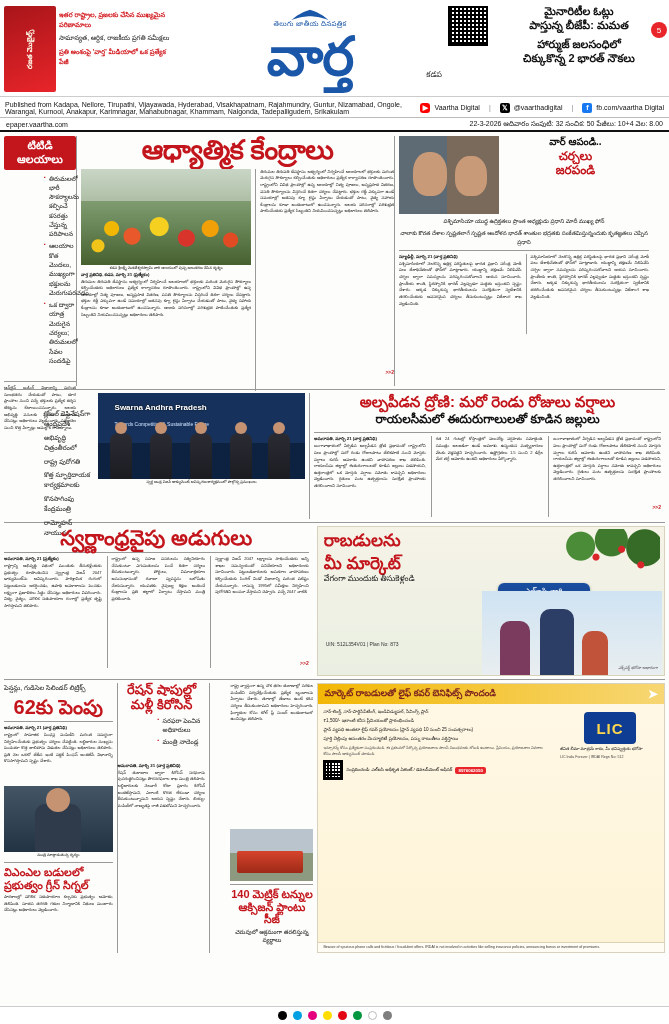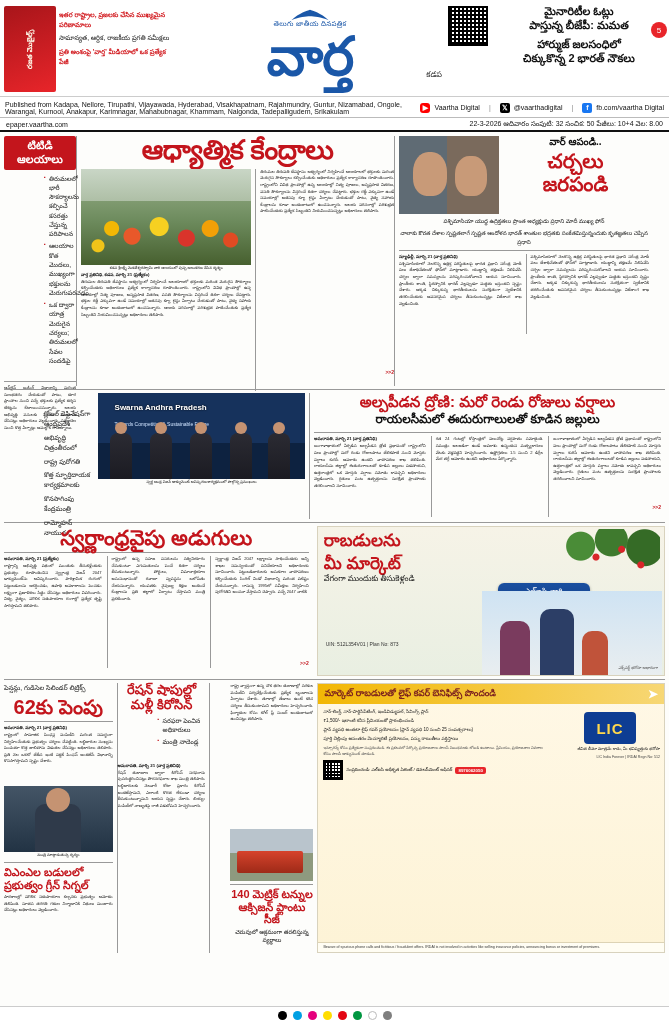--- a/index.html
+++ b/index.html
@@ -204,21 +204,21 @@
   .r1c3-photo { height: 78px; width: 100%; position: relative; }
   .faces {
     position: absolute; inset: 0;
     background: linear-gradient(90deg,#5f6b74 0 48%, #7a6a5c 48% 100%);
   }
   .face {
     position: absolute; border-radius: 45% 45% 40% 40%;
     background: #c89a78;
   }
   .r1c3-head {
-    font-size: 20px; color: #c3151c; font-weight: bold;
+    font-size: 12px; color: #c3151c; font-weight: bold;
     text-align: center; line-height: 1.15;
   }
   .r1c3-sub {
     font-size: 5.6px; color: #111; text-align: center;
     line-height: 1.6; margin-top: 3px;
   }
 
   
   .row2 { display: flex; gap: 4px; margin-top: 3px; height: 126px; }
   .r2-c1 { width: 90px; }
@@ -357,21 +357,21 @@
   .lic-bar {
     background: linear-gradient(90deg,#f2b705,#f7d774);
     color: #7a1f1f; font-size: 9px; font-weight: bold;
     padding: 3px 6px; display: flex; align-items: center; gap: 4px;
   }
   .lic-arrow {
     margin-left: auto; color: #fff; font-size: 12px;
   }
   .lic-body { display: flex; height: calc(100% - 20px); }
   .lic-left { flex: 1; padding: 4px 5px; }
-  .lic-right { width: 108px; padding: 4px; text-align: right; }
+  .lic-right { width: 108px; padding: 4px; text-align: left; }
   .lic-logo {
     width: 52px; height: 32px; margin: 4px auto 2px auto;
     background: #0e3d93; border-radius: 4px;
     color: #ffd84d; font-size: 15px; font-weight: bold;
     display: flex; align-items: center; justify-content: center;
     letter-spacing: 1px;
   }
   .lic-line {
     font-size: 4.6px; color: #222; line-height: 1.55; margin-bottom: 2px;
   }

